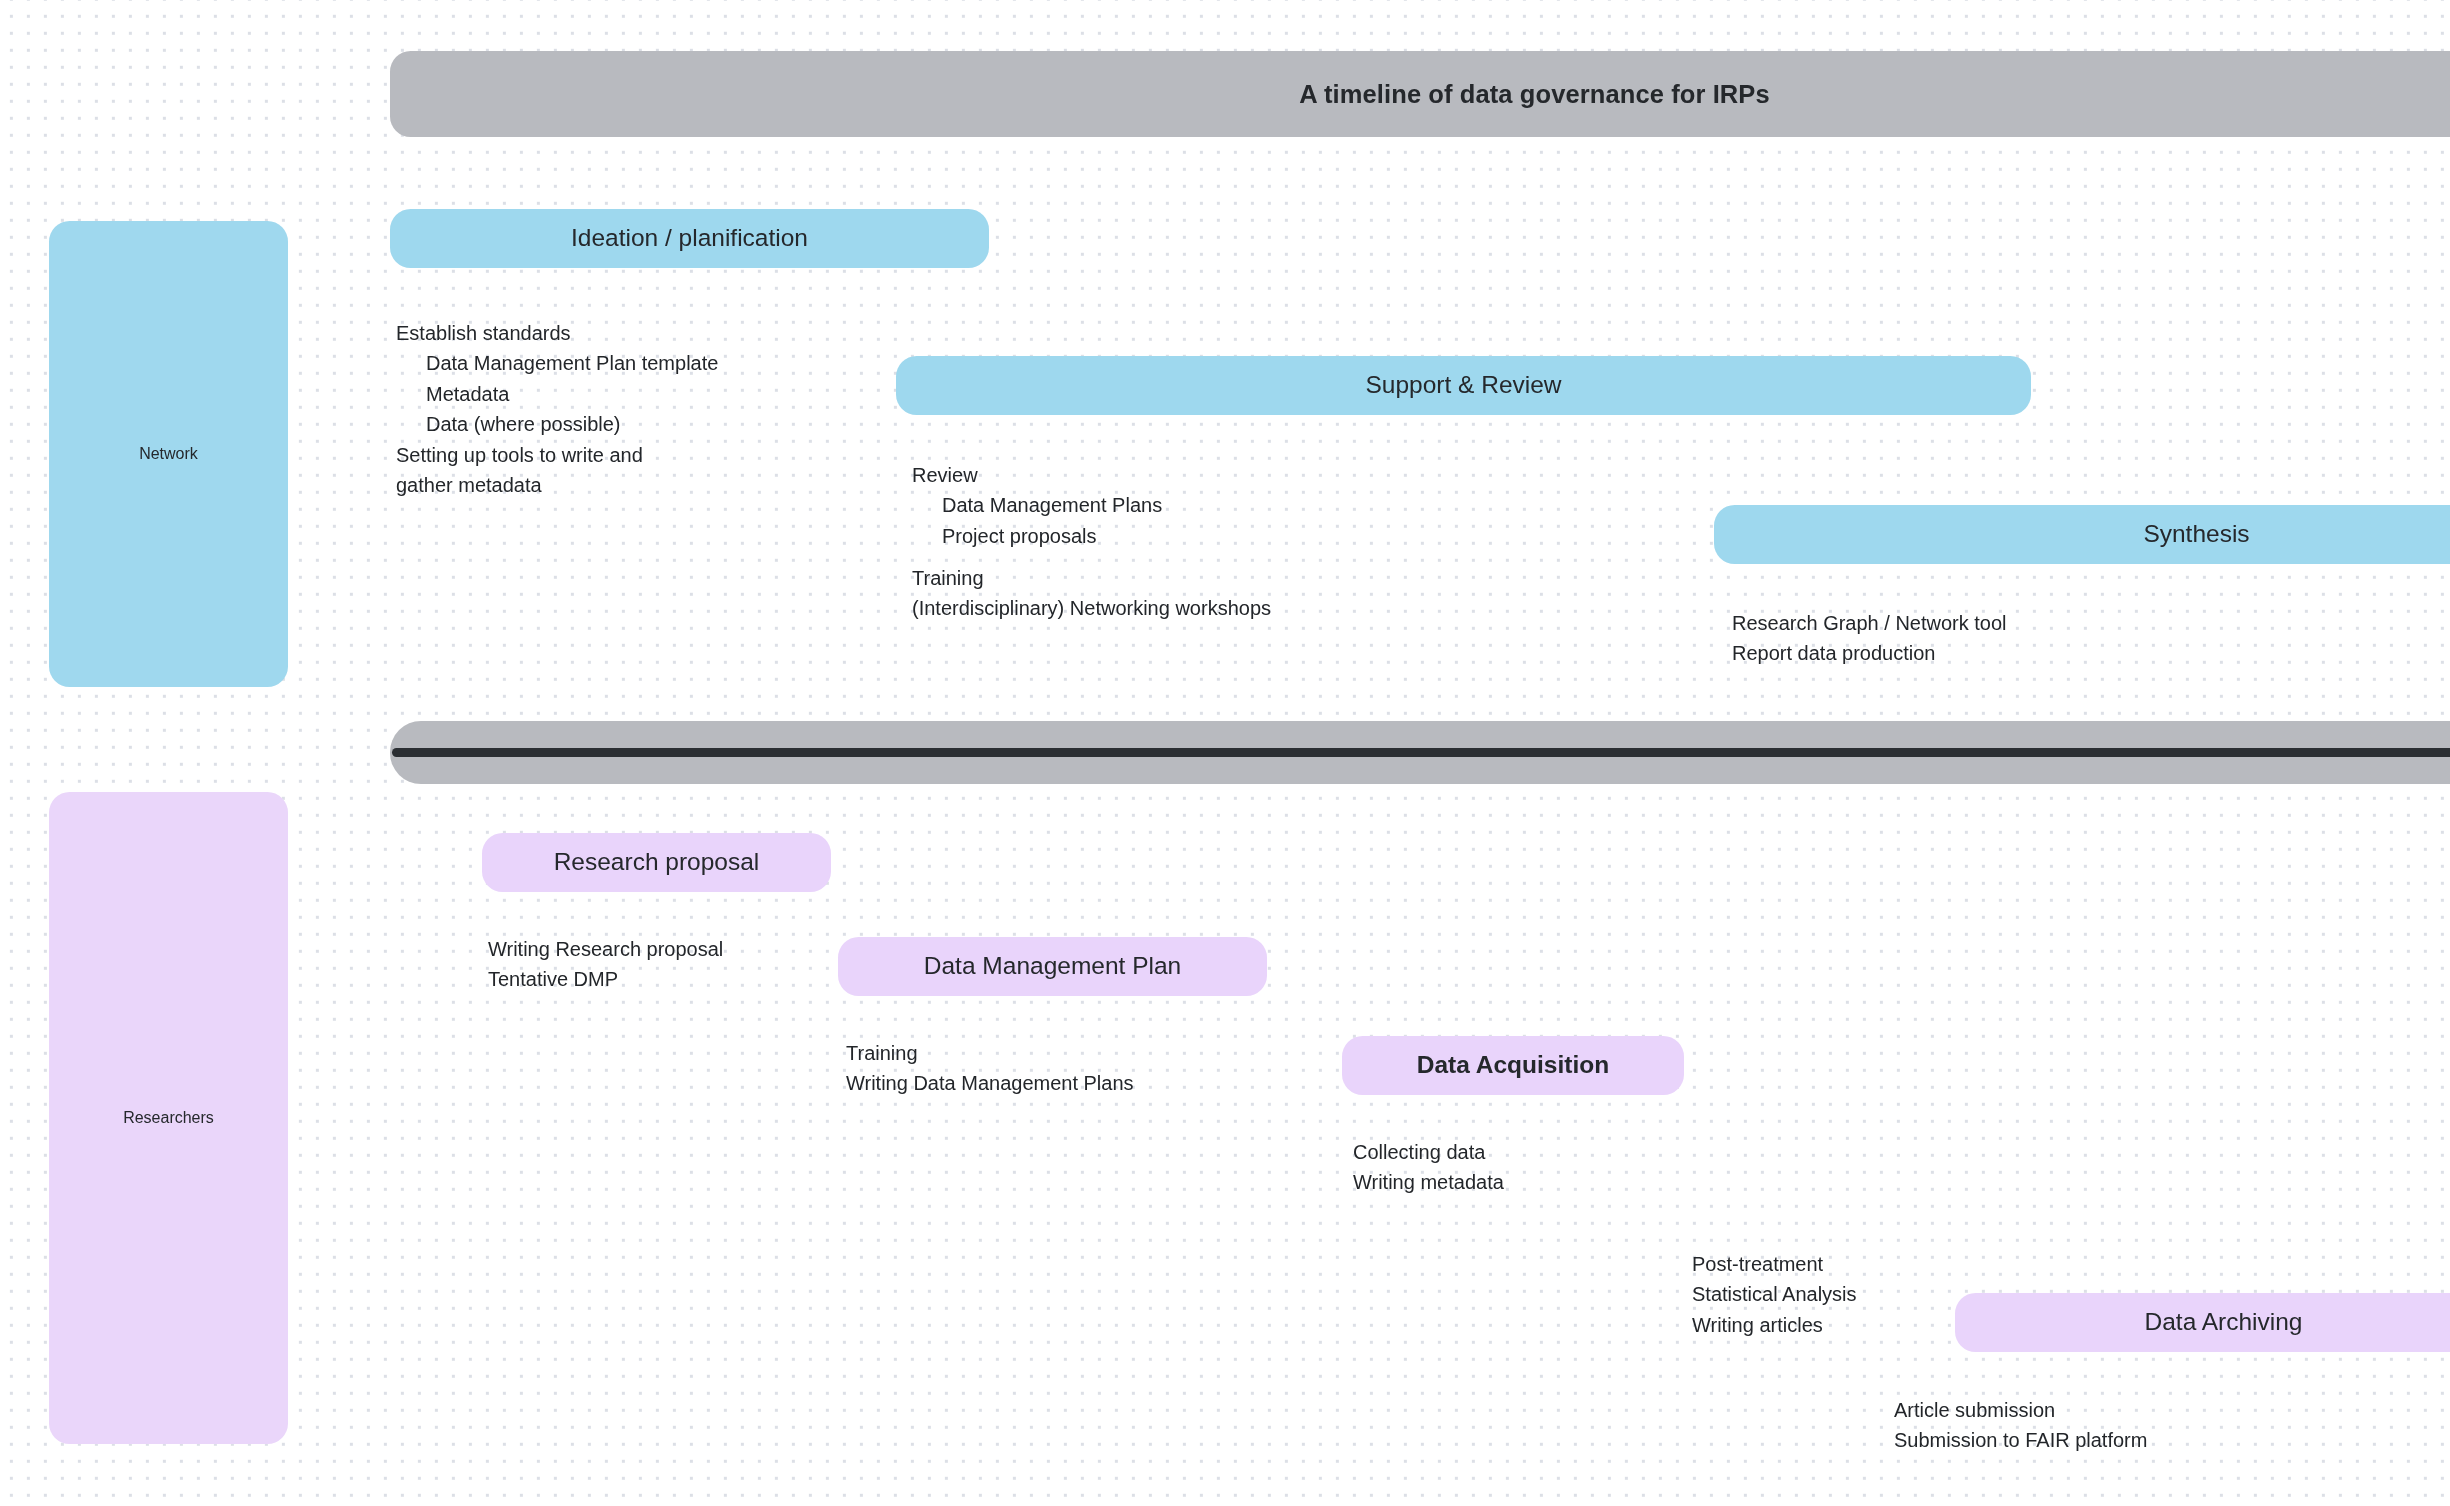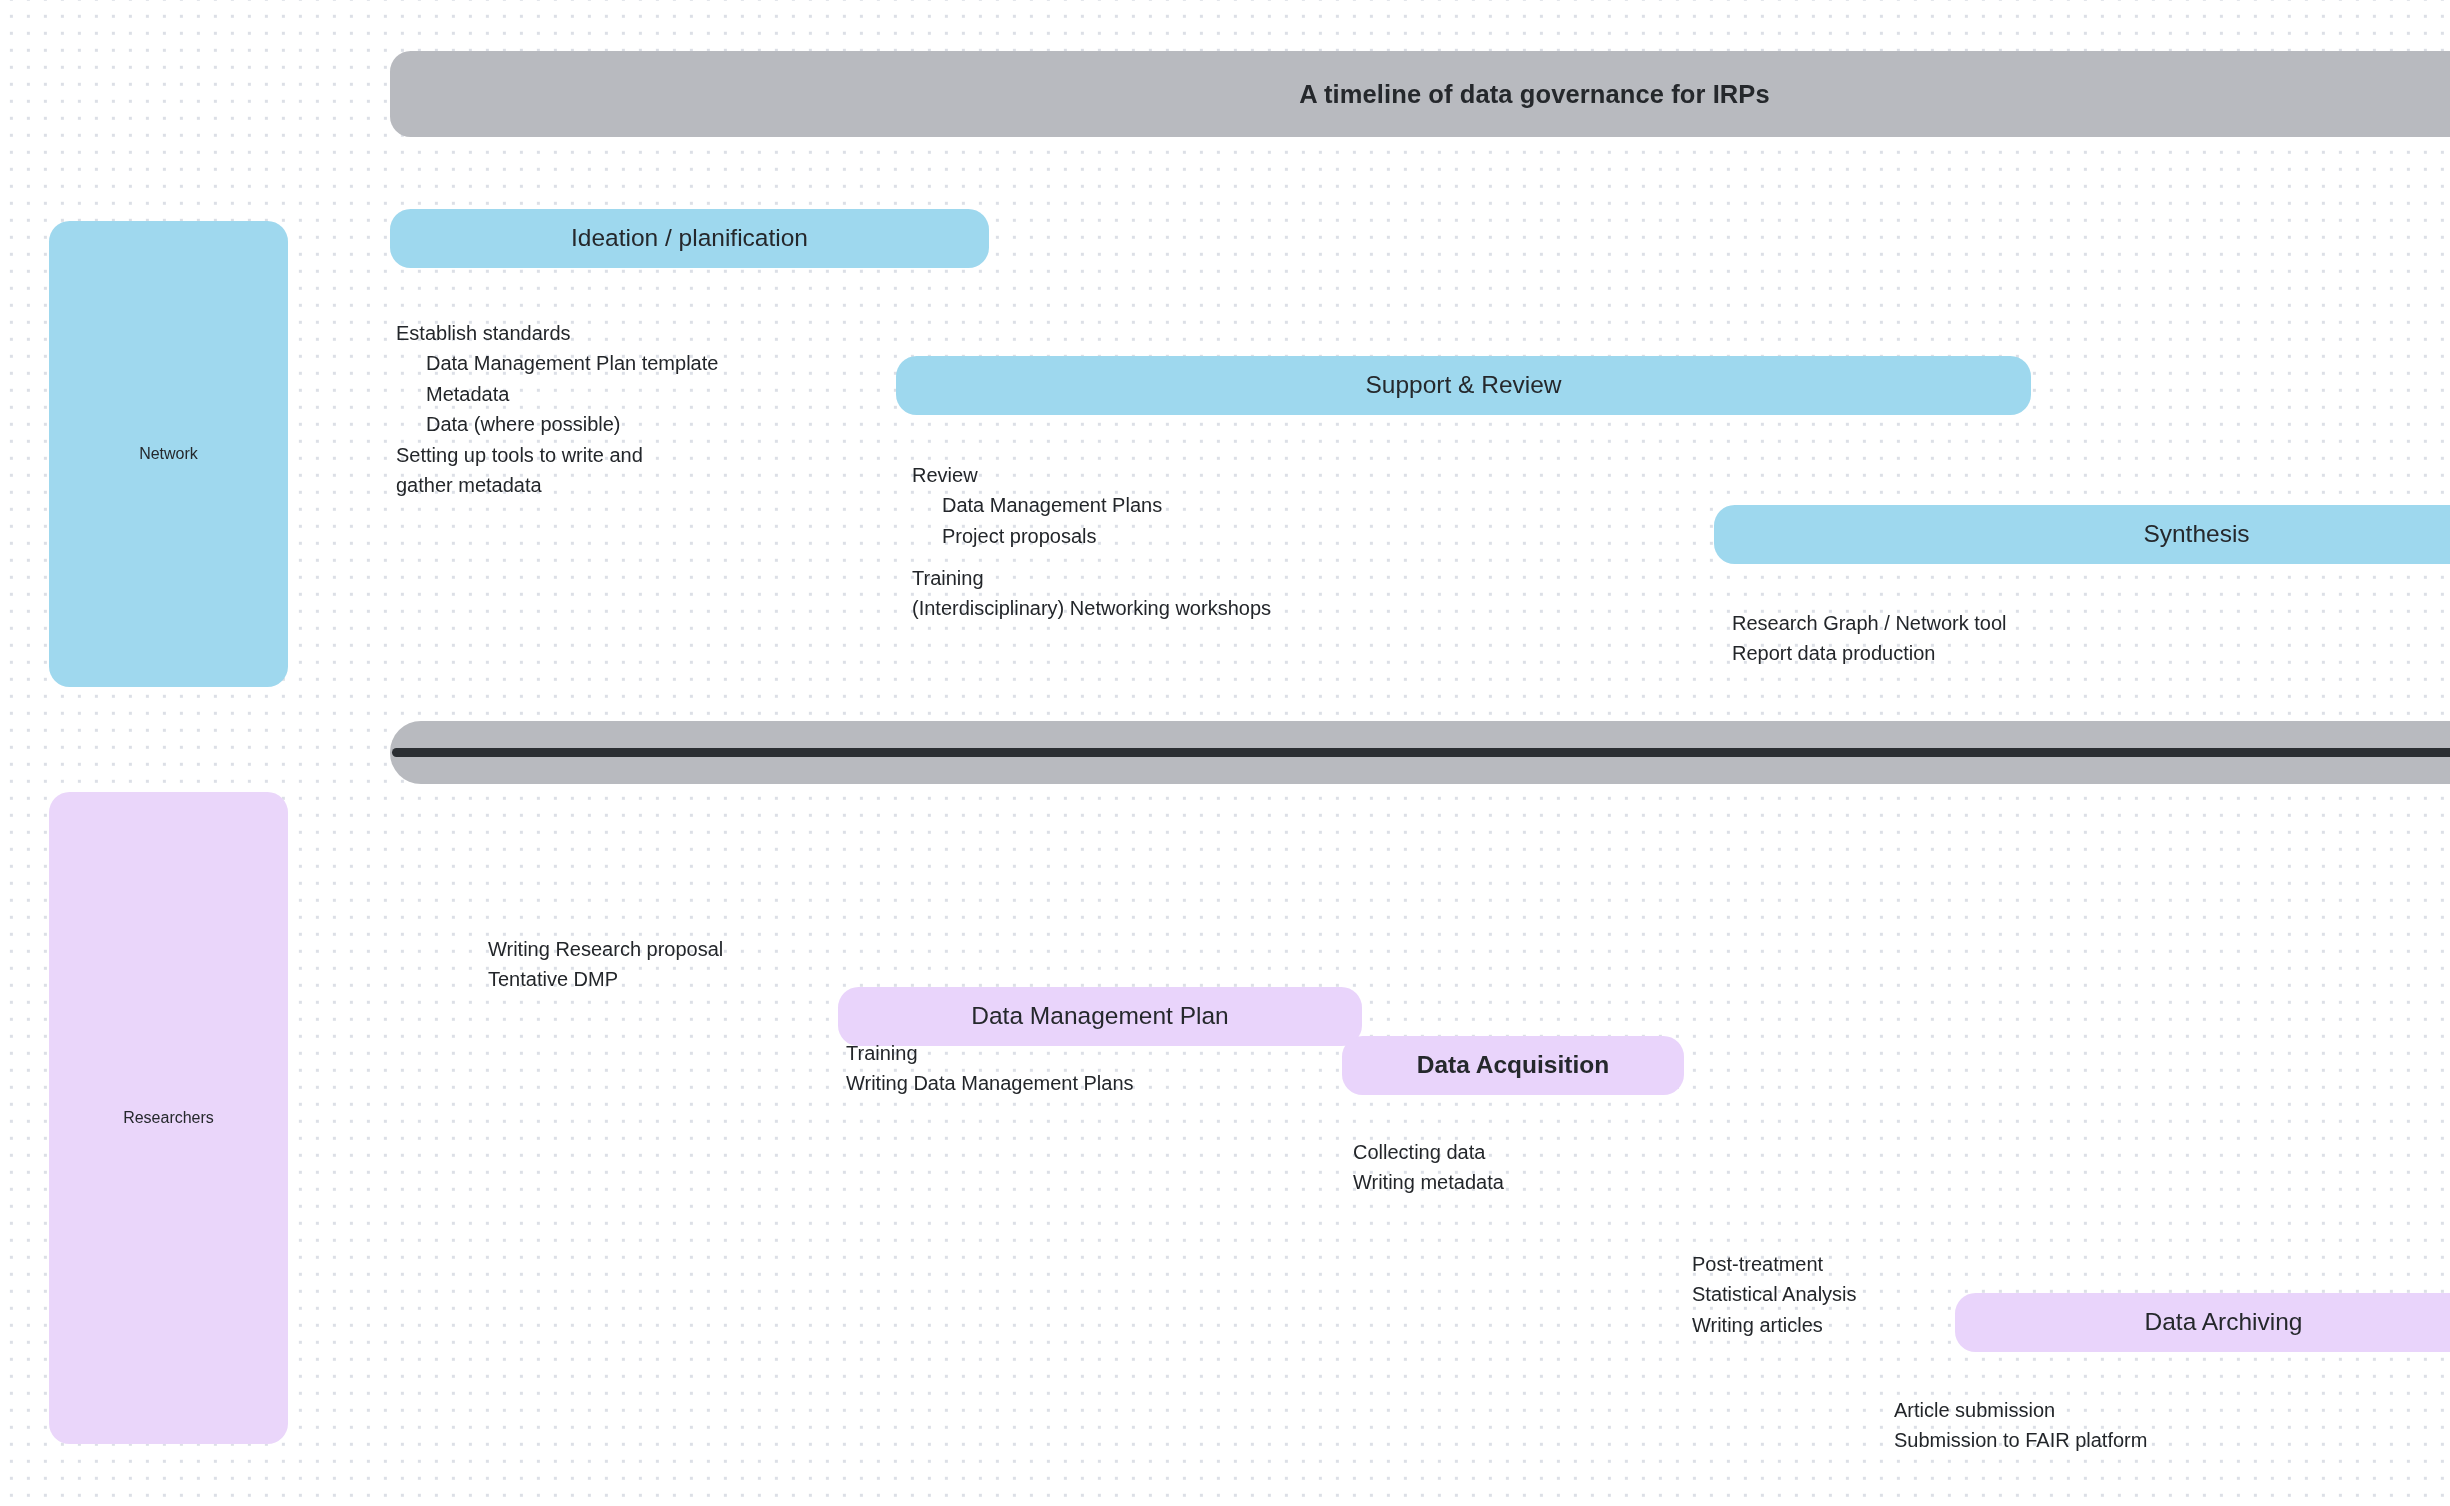--- a/index.html
+++ b/index.html
@@ -156,26 +156,29 @@
     <span>Synthesis</span>
   </div>
   <div class="abs details" style="left:1732px; top:608px;">
     <div>Research Graph / Network tool</div>
     <div>Report data production</div>
   </div>
 
   <div class="abs" id="timeline-bar"></div>
   <div class="abs" id="timeline-line"></div>
 
+  <div class="abs pill purple" style="left:482px; top:833px; width:349px; height:59px;">
+    <span>Research proposal</span>
+  </div>
   <div class="abs details" style="left:488px; top:934px;">
     <div>Writing Research proposal</div>
     <div>Tentative DMP</div>
   </div>
 
-  <div class="abs pill purple" style="left:838px; top:987px; width:524px; height:59px;">
+  <div class="abs pill purple" style="left:838px; top:937px; width:429px; height:59px;">
     <span>Data Management Plan</span>
   </div>
   <div class="abs details" style="left:846px; top:1038px;">
     <div>Training</div>
     <div>Writing Data Management Plans</div>
   </div>
 
   <div class="abs pill purple" style="left:1342px; top:1036px; width:342px; height:59px;font-weight:bold;">
     <span>Data Acquisition</span>
   </div>

